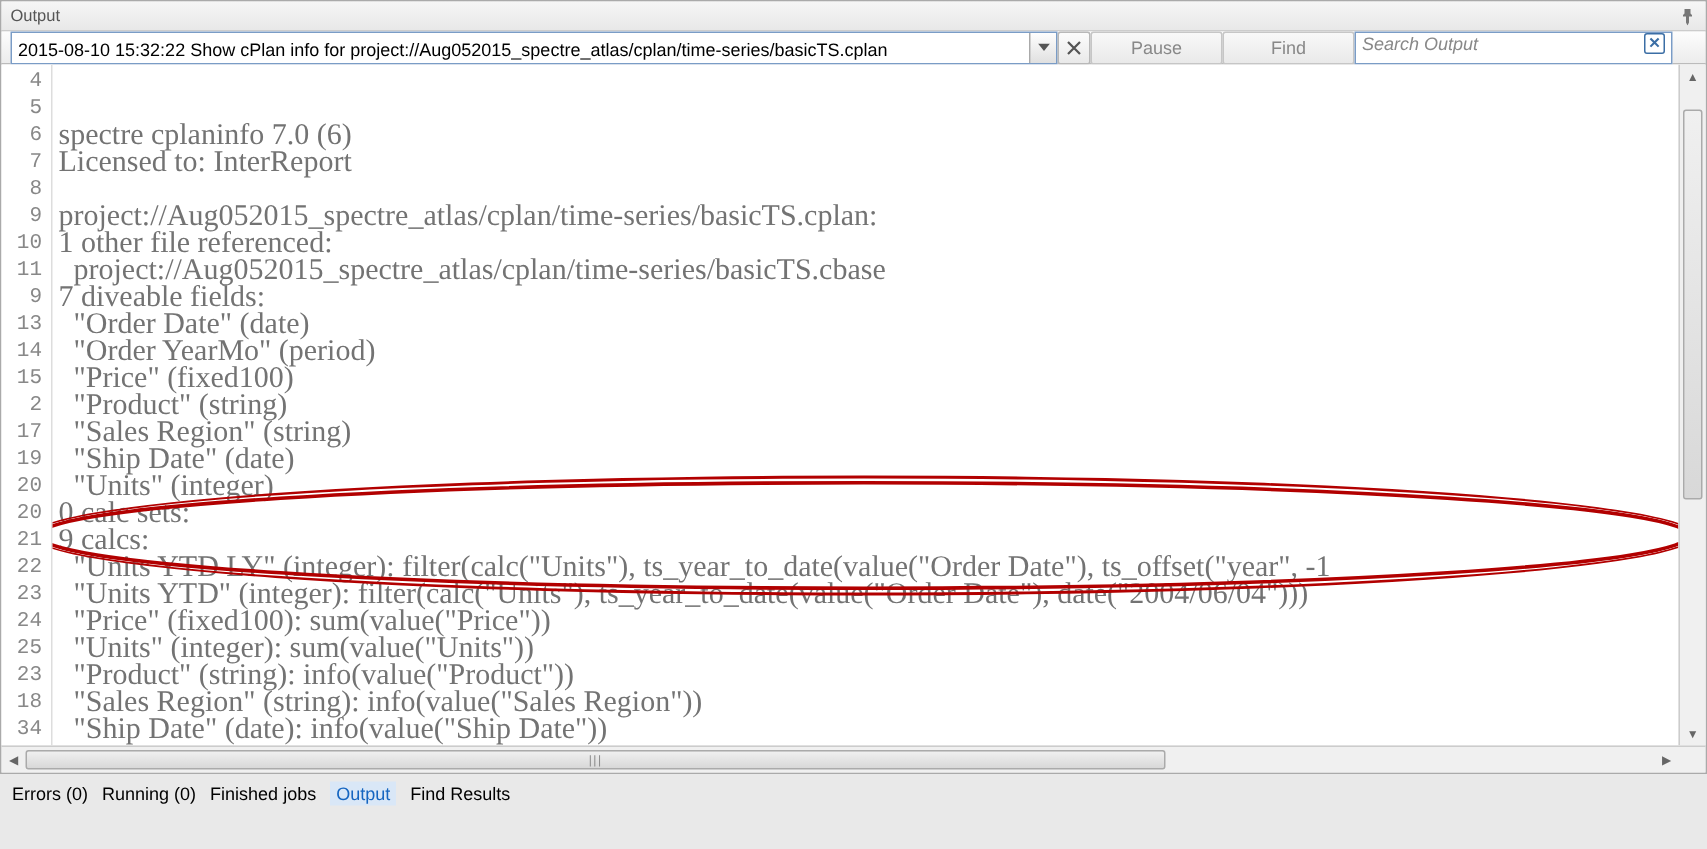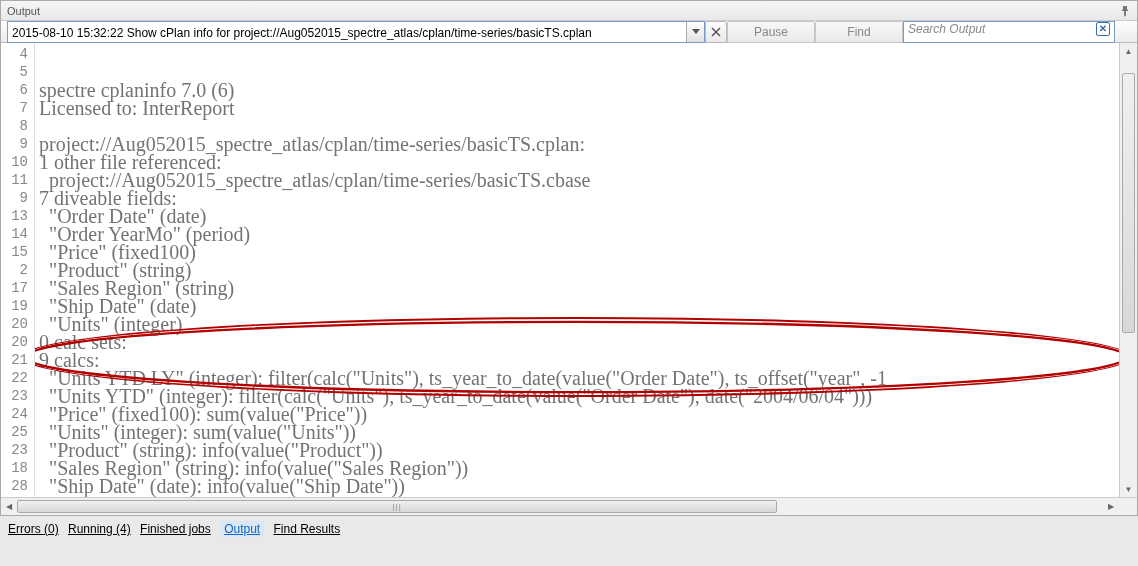--- a/index.html
+++ b/index.html
@@ -183,21 +183,21 @@
     border:1px solid #aaa;
     border-radius:2px;
     display:flex;align-items:center;justify-content:center;
     color:#888;font-size:8px;letter-spacing:1px;
   }
   .tabs {
     padding:6px 8px;
     font-size:12px;
     color:#000;
   }
-  .tabs span { margin-right:6px;text-decoration:underline; }
+  .tabs span { margin-right:6px; }
   .tab-active { color:#1565c0; background:#d9e7f7; padding:1px 4px; }
   .spacer { flex:1; }
 </style>
 </head>
 <body>
 
 <div class="panel">
 
   <div class="titlebar">
     <span>Output</span>
@@ -249,21 +249,21 @@
         <div class="code-line">19</div>
         <div class="code-line">20</div>
         <div class="code-line">20</div>
         <div class="code-line">21</div>
         <div class="code-line">22</div>
         <div class="code-line">23</div>
         <div class="code-line">24</div>
         <div class="code-line">25</div>
         <div class="code-line">23</div>
         <div class="code-line">18</div>
-        <div class="code-line">28</div>
+        <div class="code-line">34</div>
       </div>
     <div class="code" id="code">
       <div class="code-line">spectre cplaninfo 7.0 (6)</div><div class="code-line">Licensed to: InterReport</div><div class="code-line"></div><div class="code-line">project://Aug052015_spectre_atlas/cplan/time-series/basicTS.cplan:</div><div class="code-line">1 other file referenced:</div><div class="code-line">  project://Aug052015_spectre_atlas/cplan/time-series/basicTS.cbase</div><div class="code-line">7 diveable fields:</div><div class="code-line">  "Order Date" (date)</div><div class="code-line">  "Order YearMo" (period)</div><div class="code-line">  "Price" (fixed100)</div><div class="code-line">  "Product" (string)</div><div class="code-line">  "Sales Region" (string)</div><div class="code-line">  "Ship Date" (date)</div><div class="code-line">  "Units" (integer)</div><div class="code-line">0 calc sets:</div><div class="code-line">9 calcs:</div><div class="code-line">  "Units YTD LY" (integer): filter(calc("Units"), ts_year_to_date(value("Order Date"), ts_offset("year", -1</div><div class="code-line">  "Units YTD" (integer): filter(calc("Units"), ts_year_to_date(value("Order Date"), date("2004/06/04")))</div><div class="code-line">  "Price" (fixed100): sum(value("Price"))</div><div class="code-line">  "Units" (integer): sum(value("Units"))</div><div class="code-line">  "Product" (string): info(value("Product"))</div><div class="code-line">  "Sales Region" (string): info(value("Sales Region"))</div><div class="code-line">  "Ship Date" (date): info(value("Ship Date"))</div><svg class="ellipse-annot" style="left:-14px; top:274px; width:1110px; height:80px;" viewBox="0 0 1110 80" preserveAspectRatio="none">
         <ellipse cx="555" cy="40" rx="552" ry="37" fill="none" stroke="#b20000" stroke-width="2.5"></ellipse>
       </svg>
     </div>
     <div class="vscroll">
       <div class="arrow" style="top:0">▲</div>
       <div class="thumb" style="top:30px; height:260px;"></div>
       <div class="arrow" style="bottom:0">▼</div>
@@ -276,17 +276,17 @@
       <div class="thumb">|||</div>
     </div>
     <div class="arrow">▶</div>
     <div style="width:18px"></div>
   </div>
 
 </div>
 
 <div class="tabs">
   <span>Errors (0)</span>
-  <span>Running (4)</span>
+  <span>Running (0)</span>
   <span>Finished jobs</span>
   <span class="tab-active">Output</span>
   <span>Find Results</span>
 </div>
 
 </body></html>

